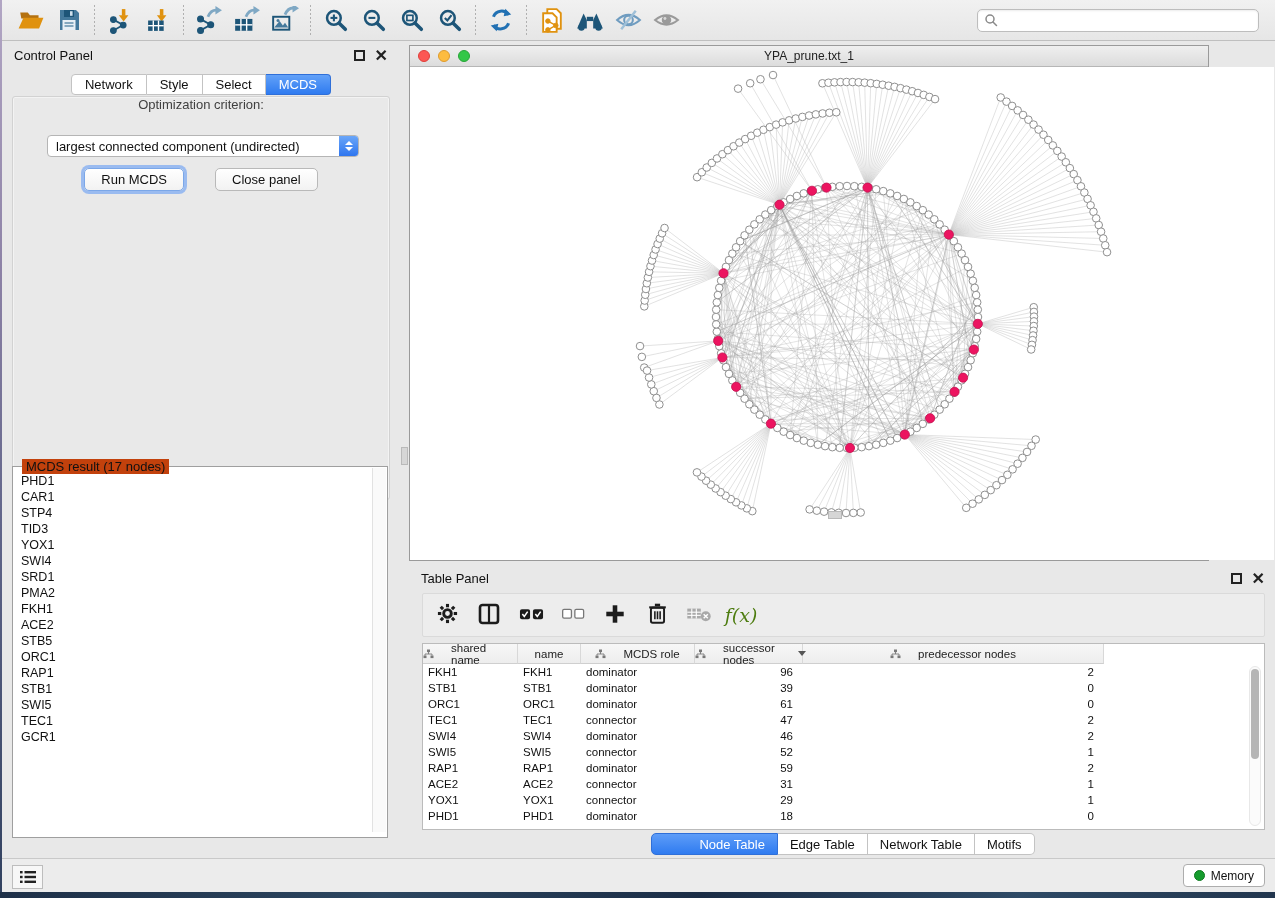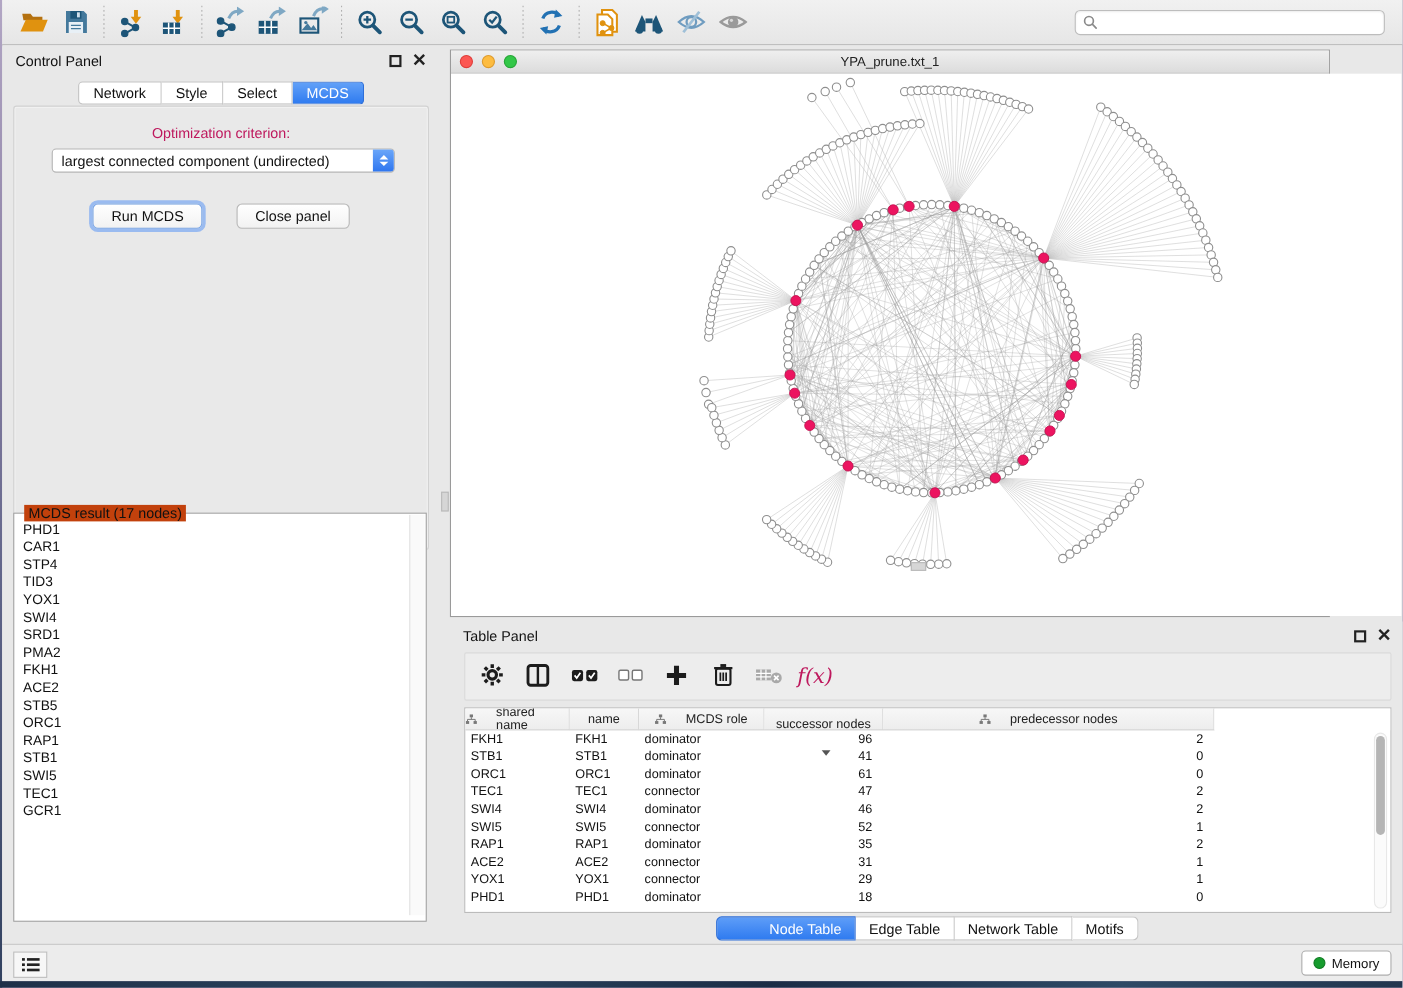--- a/index.html
+++ b/index.html
@@ -37,29 +37,29 @@
 
   .ctab-row { display:flex; justify-content:center; margin-top:6px; }
   .ctab { height:21px; padding:0 13px; background:#fff; border:1px solid #c3c3c3; border-left:none;
     display:flex; align-items:center; font-size:13px; color:#111; }
   .ctab:first-child { border-left:1px solid #c3c3c3; border-radius:4px 0 0 4px; }
   .ctab:last-child  { border-radius:0 4px 4px 0; }
   .ctab.active { background:linear-gradient(180deg,#62a1f8,#2f7bf0); color:#fff; border-color:#2f6fd8; }
 
   .inner-panel { position:absolute; left:10px; top:54px; width:378px; height:404px;
     background:#e9e9e9; border:1px solid #d2d2d2; border-radius:3px; box-shadow:inset 0 0 0 1px #f3f3f3; }
-  .opt-label { text-align:center; margin-top:16px; font-size:13px; color:#be185d; }
+  .opt-label { text-align:center; font-size:13px; color:#404040; }
   .dropdown { position:absolute; left:34px; top:38px; width:312px; height:22px; background:#fff;
     border:1px solid #b5b5b5; border-radius:4px; display:flex; align-items:center; }
   .dropdown .dd-text { flex:1; padding-left:8px; font-size:13px; color:#111; white-space:nowrap; overflow:hidden; }
   .dd-stepper { width:19px; height:20px; margin:0; border-radius:0 3px 3px 0;
     background:linear-gradient(180deg,#6aa6f9,#2f76ef); display:flex; flex-direction:column; align-items:center; justify-content:center; gap:2px; }
   .dd-up { width:0;height:0;border-left:4px solid transparent;border-right:4px solid transparent;border-bottom:4px solid #fff; }
   .dd-down { width:0;height:0;border-left:4px solid transparent;border-right:4px solid transparent;border-top:4px solid #fff; }
-  .btn-row { position:absolute; left:0; top:88px; width:100%; display:flex; justify-content:center; gap:31px; }
+  .btn-row { position:absolute; left:0; top:71px; width:100%; display:flex; justify-content:center; gap:31px; }
   .pbtn { height:23px; padding:0 16px; background:linear-gradient(180deg,#ffffff,#f2f2f2);
     border:1px solid #b9b9b9; border-radius:5px; font-size:13px; color:#111;
     font-family:"Liberation Sans",sans-serif; }
   .pbtn.focus { box-shadow:0 0 0 3px rgba(90,150,245,.55); border-color:#7ba7e8; }
 
   .groupbox { position:absolute; left:10px; top:424px; width:376px; height:372px;
     border:1px solid #9f9f9f; background:#fff; }
   .groupbox-title { position:absolute; left:9px; top:-8px; background:#c2410c; padding:0 4px; font-size:13px; color:#111; }
   .mcds-list { position:absolute; left:1px; top:6px; width:358px; height:358px; overflow:hidden; }
   .mcds-item { height:16px; line-height:16px; padding-left:7px; font-size:12.5px; color:#111; }
@@ -80,21 +80,21 @@
   .tl-yellow { background:#fdbc40; border:1px solid #de9b2d; }
   .tl-green { background:#33c748; border:1px solid #27a537; }
   .net-title { position:absolute; left:0; right:0; text-align:center; font-size:12px; color:#222; }
   .net-canvas { position:relative; width:864px; height:493px; background:#fff; overflow:hidden; }
 
   
   .table-panel { position:absolute; left:407px; top:565px; width:868px; height:293px; background:#e8e8e8; }
   .tp-toolbar { position:absolute; left:13px; top:28px; width:843px; height:44px;
     background:#ededed; border:1px solid #dadada; border-radius:2px; display:flex; align-items:center; padding-left:10px; gap:14px; }
   .tp-tool { width:28px; height:28px; display:flex; align-items:center; justify-content:center; }
-  .fx-label { font-family:"DejaVu Serif",serif; font-style:italic; font-size:19px; color:#be185d; }
+  .fx-label { font-family:"DejaVu Serif",serif; font-style:italic; font-size:19px; color:#4d7c0f; }
 
   .ntable { position:absolute; left:13px; top:78px; width:843px; height:187px; background:#fff; border:1px solid #bbb; overflow:hidden; }
   .thead { display:flex; height:20px; }
   .th { background:linear-gradient(180deg,#f7f7f7,#ededed); border-right:1px solid #d8d8d8; border-bottom:1px solid #cfcfcf;
     display:flex; align-items:center; justify-content:center; gap:17px; font-size:11.5px; color:#222; }
   .th .tree-ic { flex:0 0 auto; }
   .sort-chev { width:7px; height:5px; margin-left:3px; position:relative; }
   .sort-chev:before { content:""; position:absolute; left:0; top:0; border-left:4px solid transparent; border-right:4px solid transparent; border-top:5px solid #555; }
   .trow { display:flex; height:16px; line-height:16px; font-size:11.5px; color:#111; }
   .td { overflow:hidden; white-space:nowrap; }
@@ -1211,21 +1211,21 @@
             <svg class="tree-ic" width="11" height="10" viewBox="0 0 11 10">
               <g fill="#787878">
                 <rect x="4" y="0.5" width="3" height="2.6"></rect>
                 <rect x="0.5" y="6.5" width="3" height="2.6"></rect>
                 <rect x="7.5" y="6.5" width="3" height="2.6"></rect>
               </g>
               <path d="M5.5 3 V5 M2 6.5 V5 H9 V6.5" fill="none" stroke="#787878" stroke-width="0.9"></path>
             </svg>
             <span>MCDS role</span>
           </div>
-          <div class="th" style="width: 108px; flex-direction: column;">
+          <div class="th" style="width: 108px;">
             <svg class="tree-ic" width="11" height="10" viewBox="0 0 11 10">
               <g fill="#787878">
                 <rect x="4" y="0.5" width="3" height="2.6"></rect>
                 <rect x="0.5" y="6.5" width="3" height="2.6"></rect>
                 <rect x="7.5" y="6.5" width="3" height="2.6"></rect>
               </g>
               <path d="M5.5 3 V5 M2 6.5 V5 H9 V6.5" fill="none" stroke="#787878" stroke-width="0.9"></path>
             </svg>
             <span>successor nodes</span>
             <span class="sort-chev"></span>
@@ -1248,21 +1248,21 @@
             <div class="td" style="width: 95px; padding: 0px 0px 0px 5px;">FKH1</div>
             <div class="td" style="width: 63px; padding: 0px 0px 0px 5px;">FKH1</div>
             <div class="td" style="width: 114px; padding: 0px 0px 0px 5px;">dominator</div>
             <div class="td num" style="width: 108px; padding: 0px 10px 0px 0px;">96</div>
             <div class="td num" style="width: 301px; padding: 0px 10px 0px 0px;">2</div>
           </div>
           <div class="trow">
             <div class="td" style="width: 95px; padding: 0px 0px 0px 5px;">STB1</div>
             <div class="td" style="width: 63px; padding: 0px 0px 0px 5px;">STB1</div>
             <div class="td" style="width: 114px; padding: 0px 0px 0px 5px;">dominator</div>
-            <div class="td num" style="width: 108px; padding: 0px 10px 0px 0px;">41</div>
+            <div class="td num" style="width: 108px; padding: 0px 10px 0px 0px;">39</div>
             <div class="td num" style="width: 301px; padding: 0px 10px 0px 0px;">0</div>
           </div>
           <div class="trow">
             <div class="td" style="width: 95px; padding: 0px 0px 0px 5px;">ORC1</div>
             <div class="td" style="width: 63px; padding: 0px 0px 0px 5px;">ORC1</div>
             <div class="td" style="width: 114px; padding: 0px 0px 0px 5px;">dominator</div>
             <div class="td num" style="width: 108px; padding: 0px 10px 0px 0px;">61</div>
             <div class="td num" style="width: 301px; padding: 0px 10px 0px 0px;">0</div>
           </div>
           <div class="trow">
@@ -1283,21 +1283,21 @@
             <div class="td" style="width: 95px; padding: 0px 0px 0px 5px;">SWI5</div>
             <div class="td" style="width: 63px; padding: 0px 0px 0px 5px;">SWI5</div>
             <div class="td" style="width: 114px; padding: 0px 0px 0px 5px;">connector</div>
             <div class="td num" style="width: 108px; padding: 0px 10px 0px 0px;">52</div>
             <div class="td num" style="width: 301px; padding: 0px 10px 0px 0px;">1</div>
           </div>
           <div class="trow">
             <div class="td" style="width: 95px; padding: 0px 0px 0px 5px;">RAP1</div>
             <div class="td" style="width: 63px; padding: 0px 0px 0px 5px;">RAP1</div>
             <div class="td" style="width: 114px; padding: 0px 0px 0px 5px;">dominator</div>
-            <div class="td num" style="width: 108px; padding: 0px 10px 0px 0px;">35</div>
+            <div class="td num" style="width: 108px; padding: 0px 10px 0px 0px;">59</div>
             <div class="td num" style="width: 301px; padding: 0px 10px 0px 0px;">2</div>
           </div>
           <div class="trow">
             <div class="td" style="width: 95px; padding: 0px 0px 0px 5px;">ACE2</div>
             <div class="td" style="width: 63px; padding: 0px 0px 0px 5px;">ACE2</div>
             <div class="td" style="width: 114px; padding: 0px 0px 0px 5px;">connector</div>
             <div class="td num" style="width: 108px; padding: 0px 10px 0px 0px;">31</div>
             <div class="td num" style="width: 301px; padding: 0px 10px 0px 0px;">1</div>
           </div>
           <div class="trow">

